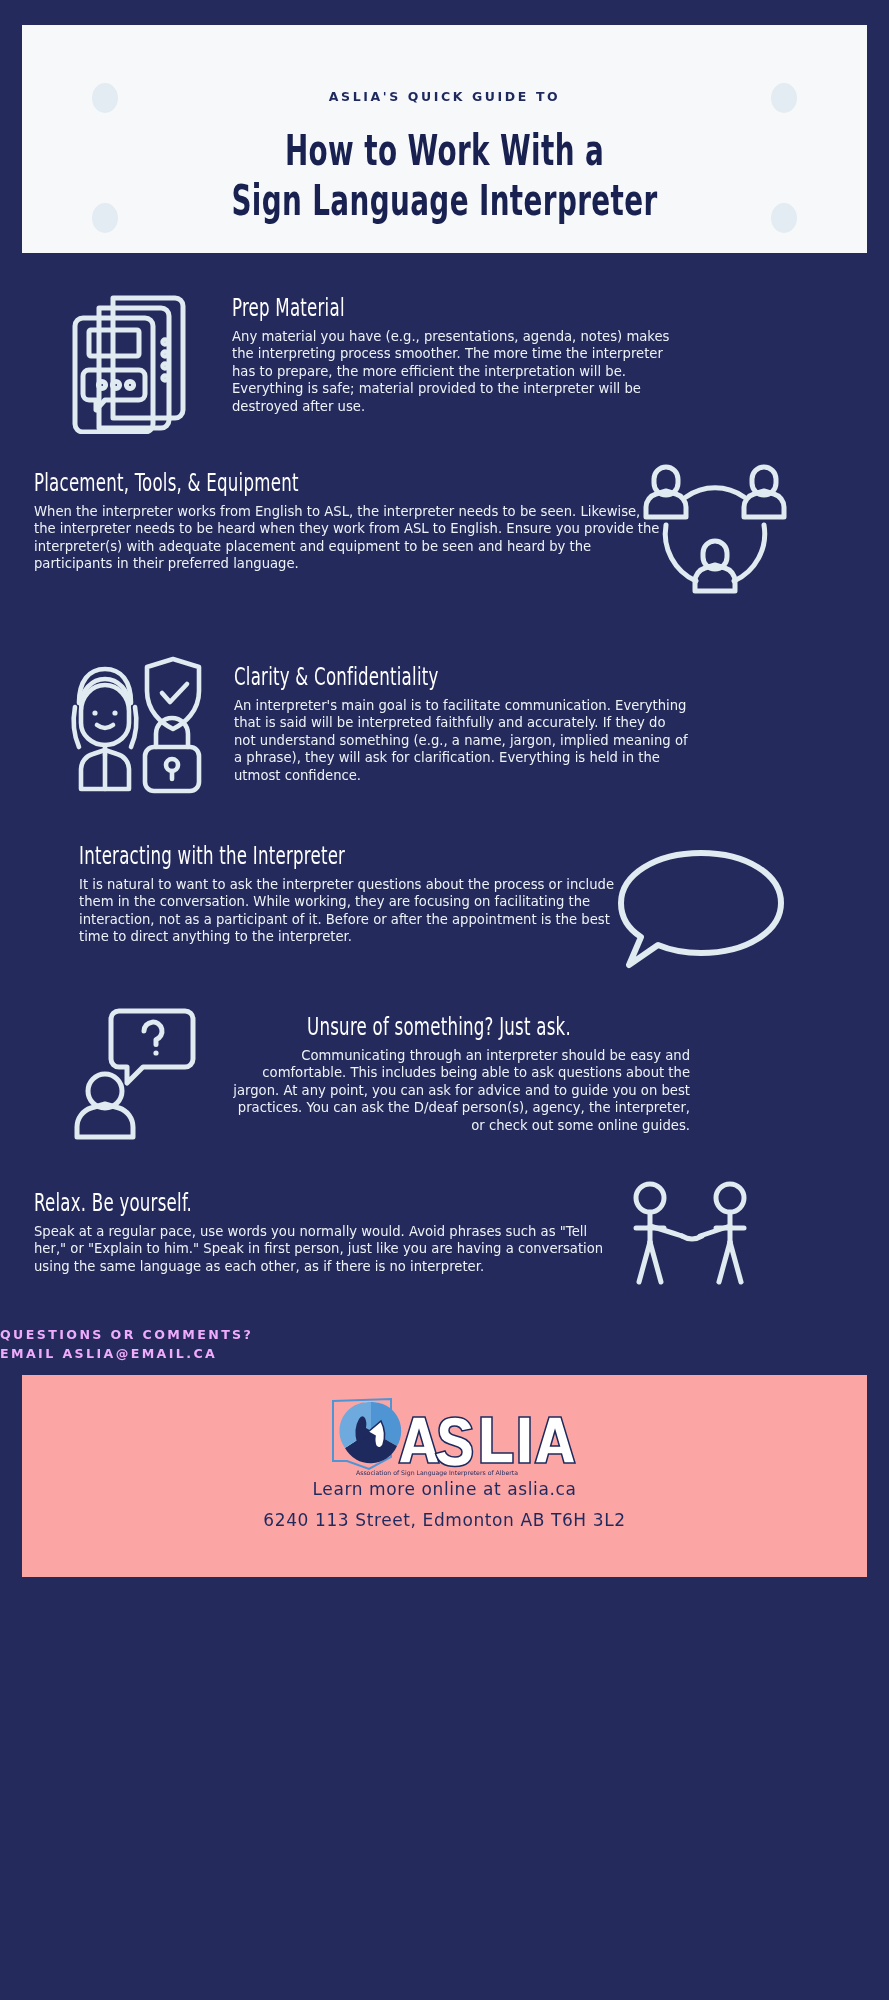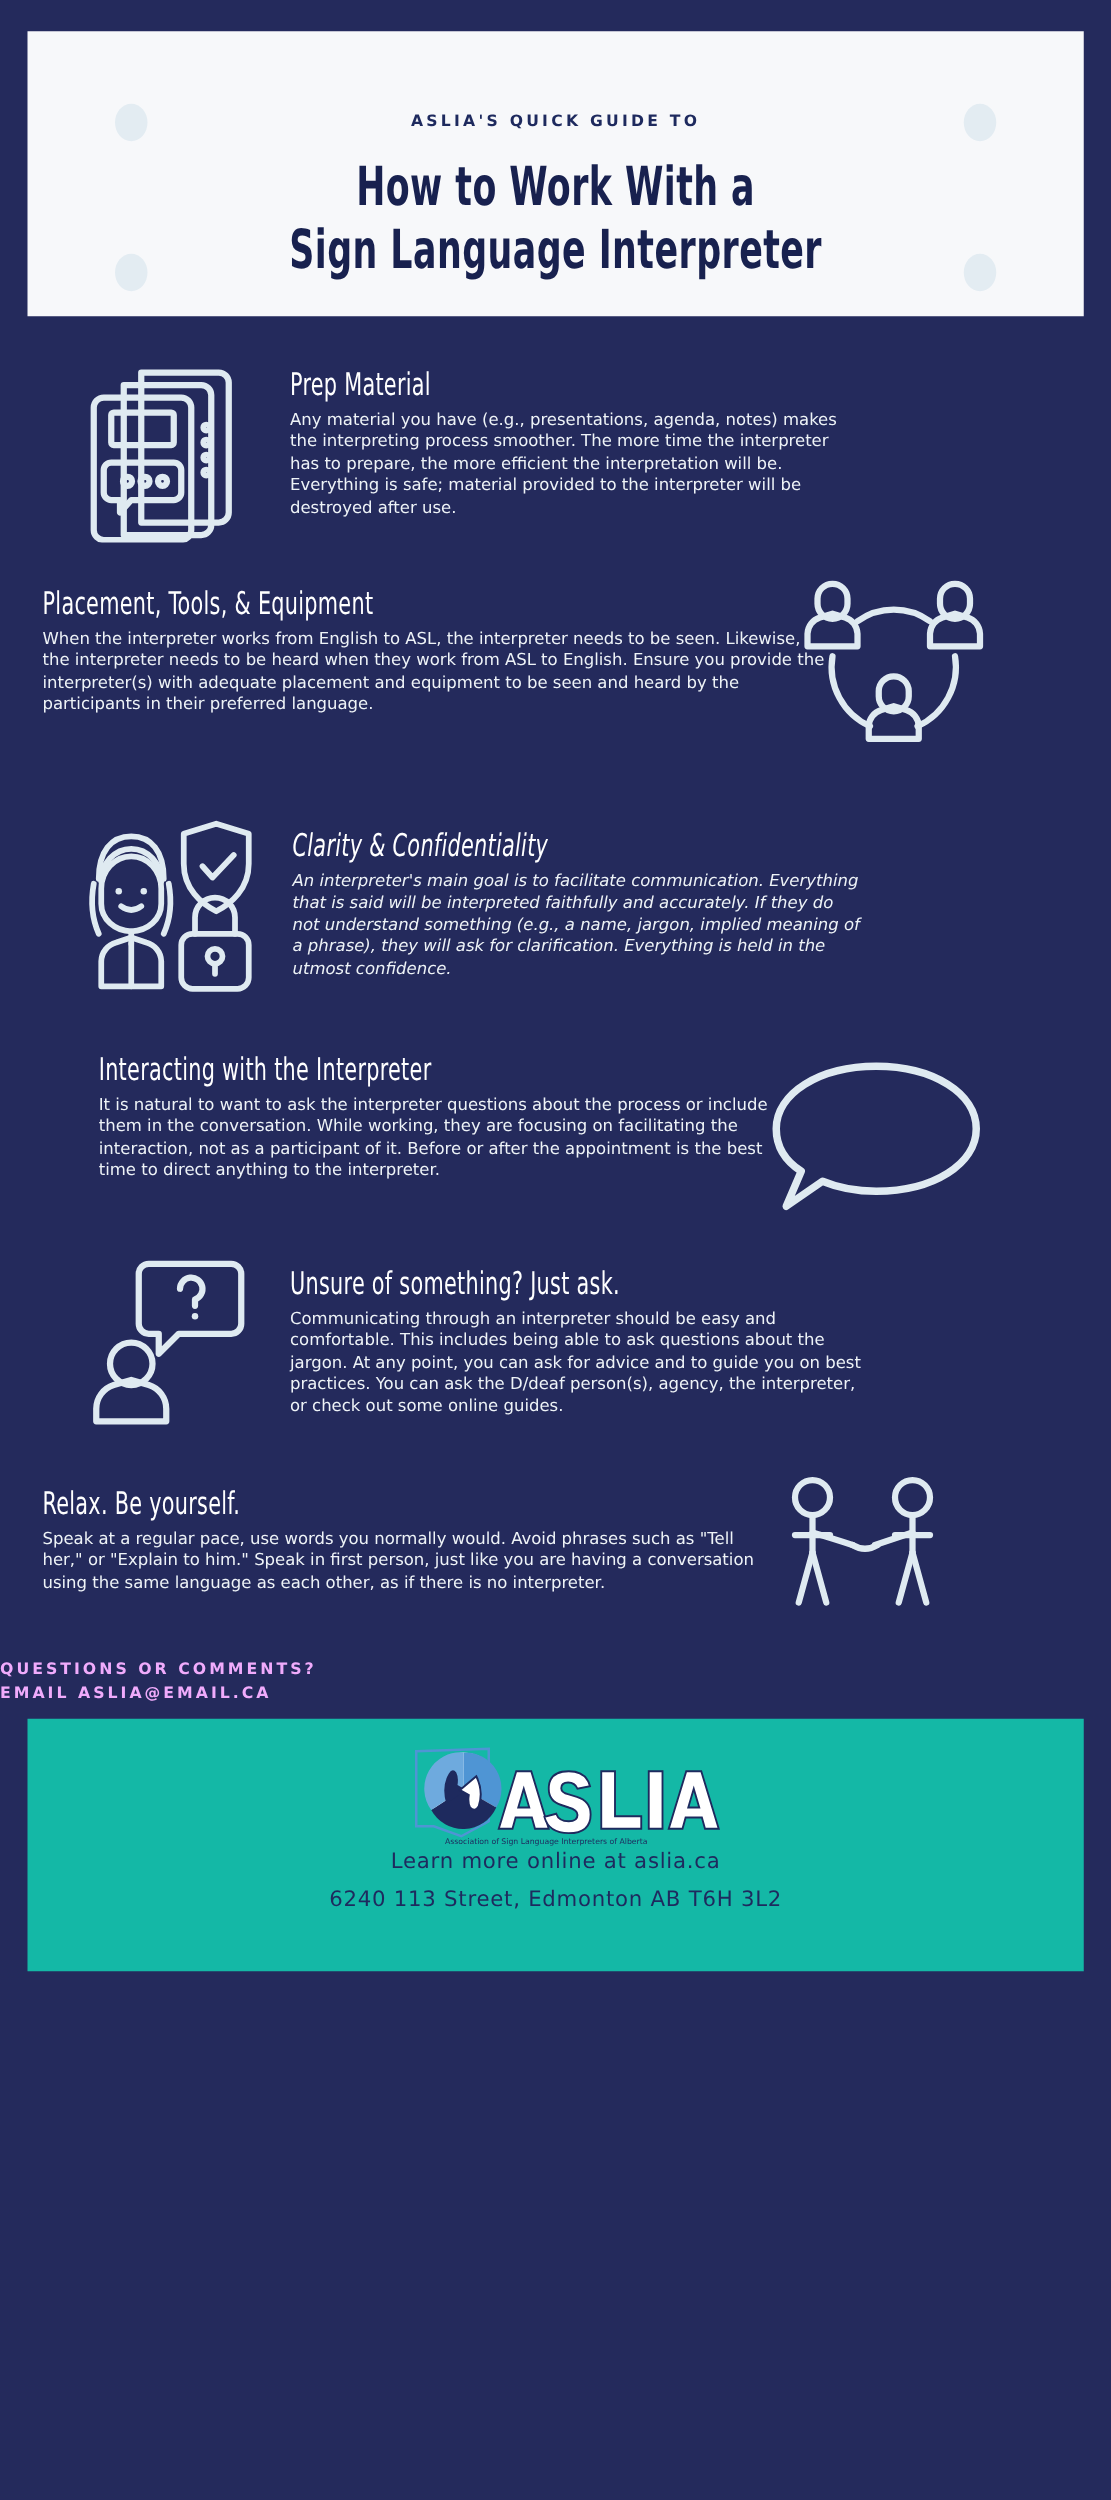--- a/index.html
+++ b/index.html
@@ -53,48 +53,48 @@
 
   
   #sec1{left:60px;top:286px;width:620px;}
   #sec1 .sec-icon{width:150px;}
   #sec1 .sec-text{padding-left:22px;padding-top:8px;}
 
   #sec2{left:34px;top:465px;width:640px;}
   #sec2 .sec-text{padding-top:4px;padding-right:10px;}
   #sec2-icon{position:absolute;left:640px;top:455px;}
 
-  #sec3{left:62px;top:655px;width:626px;font-style:italic;}
+  #sec3{left:62px;top:655px;width:626px;}
   #sec3 .sec-icon{width:150px;}
   #sec3 .sec-text{padding-left:22px;padding-top:8px;}
 
   #sec4{left:34px;top:838px;width:600px;}
   #sec4 .sec-text{padding-top:4px;padding-right:10px;margin-left:45px;}
   #sec4-icon{position:absolute;left:615px;top:845px;}
 
   #sec5{left:60px;top:1005px;width:630px;}
   #sec5 .sec-icon{width:150px;}
-  #sec5 .sec-text{padding-left:22px;padding-top:8px;}
+  #sec5 .sec-text{padding-left:22px;padding-top:8px;text-align:right;}
 
   #sec6{left:34px;top:1185px;width:590px;}
   #sec6 .sec-text{padding-top:4px;padding-right:10px;}
   #sec6-icon{position:absolute;left:620px;top:1180px;}
 
   
   .contact{
     position:absolute;left:0;right:0;top:1325px;text-align:left;
     color:#f0abfc;font-size:12.6px;font-weight:bold;letter-spacing:2.4px;
     line-height:19px;
   }
   .contact span{display:block;}
 
   
   .footer-card{
     position:absolute;left:22px;top:1375px;width:845px;height:202px;
-    background:#14b8a6;overflow:hidden;
+    background:#fca5a5;overflow:hidden;
   }
   .logo-wrap{position:absolute;left:0;right:0;top:16px;display:flex;justify-content:center;}
   .foot-l1{
     position:absolute;left:0;right:0;top:104px;text-align:center;
     color:#1e2a5e;font-size:17px;letter-spacing:.6px;
   }
   .foot-l2{
     position:absolute;left:0;right:0;top:135px;text-align:center;
     color:#1e2a5e;font-size:17px;letter-spacing:.6px;
   }

